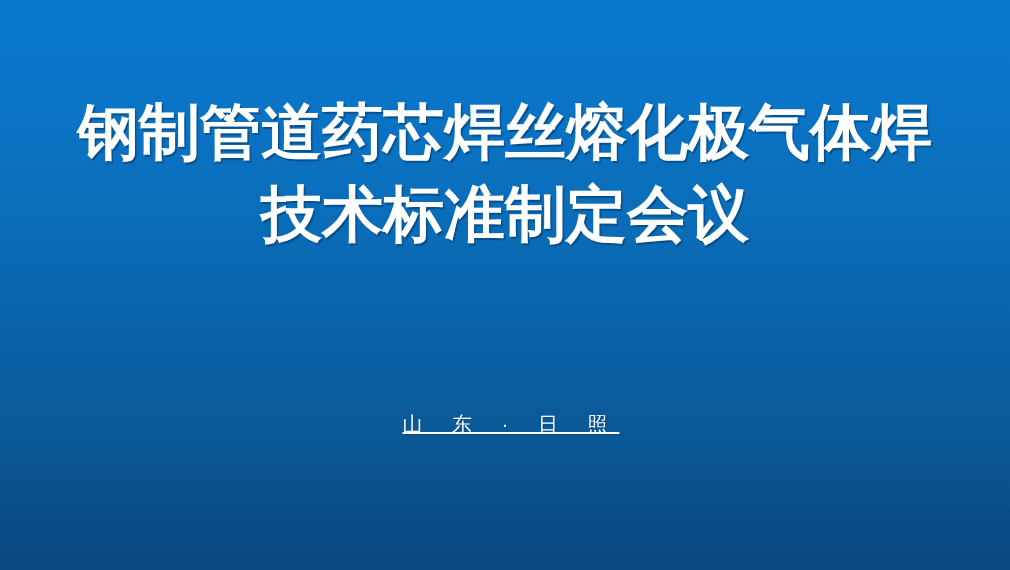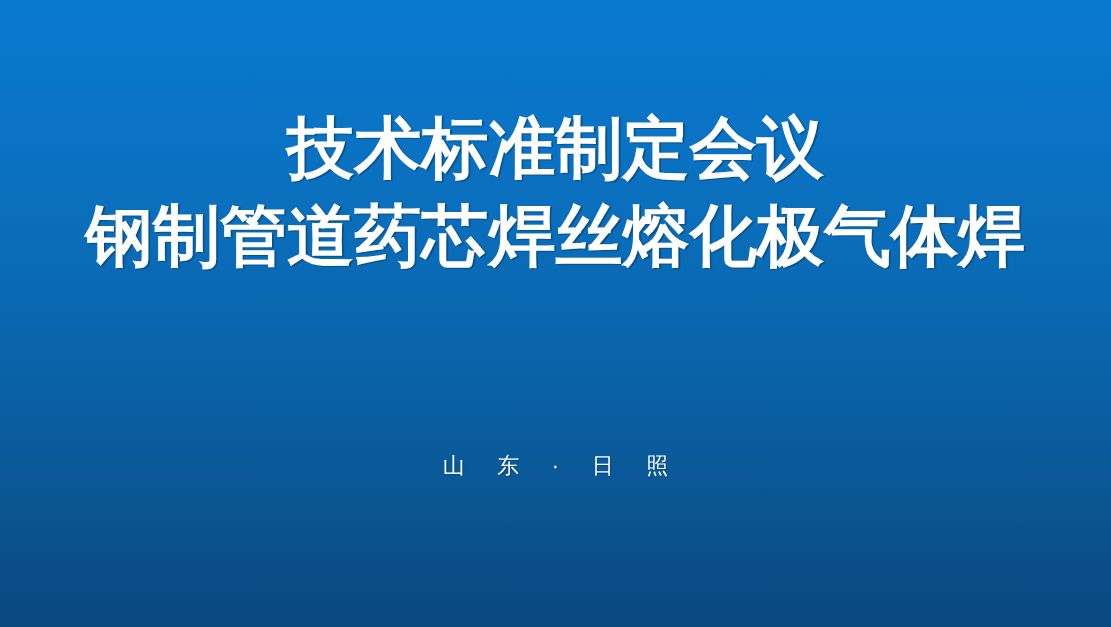--- a/index.html
+++ b/index.html
@@ -60,20 +60,21 @@
     width: 1010px;
     text-align: center;
   }
 
   .subtitle-line {
     display: block;
     color: #ffffff;
     font-weight: 400;
     white-space: nowrap;
     text-shadow: 1px 1px 1px rgba(0, 40, 80, 0.35);
+    text-decoration: underline;
   }
 
   #subtitle-location {
     font-size: 20px;
     line-height: 25px;
     letter-spacing: 12px;
     text-indent: 12px;
   }
 
   #subtitle-date {
@@ -82,21 +83,21 @@
     letter-spacing: 2px;
     text-indent: 2px;
   }
 </style>
 </head>
 <body>
 
 <div id="slide">
 
   <div id="title-block">
+    <span class="title-line" id="title-line-1">钢制管道药芯焊丝熔化极气体焊</span>
     <span class="title-line" id="title-line-2">技术标准制定会议</span>
-    <span class="title-line" id="title-line-1">钢制管道药芯焊丝熔化极气体焊</span>
   </div>
 
   <div id="subtitle-block">
     <span class="subtitle-line" id="subtitle-location">山 东 · 日 照</span>
   </div>
 
 </div>
 
 </body></html>

